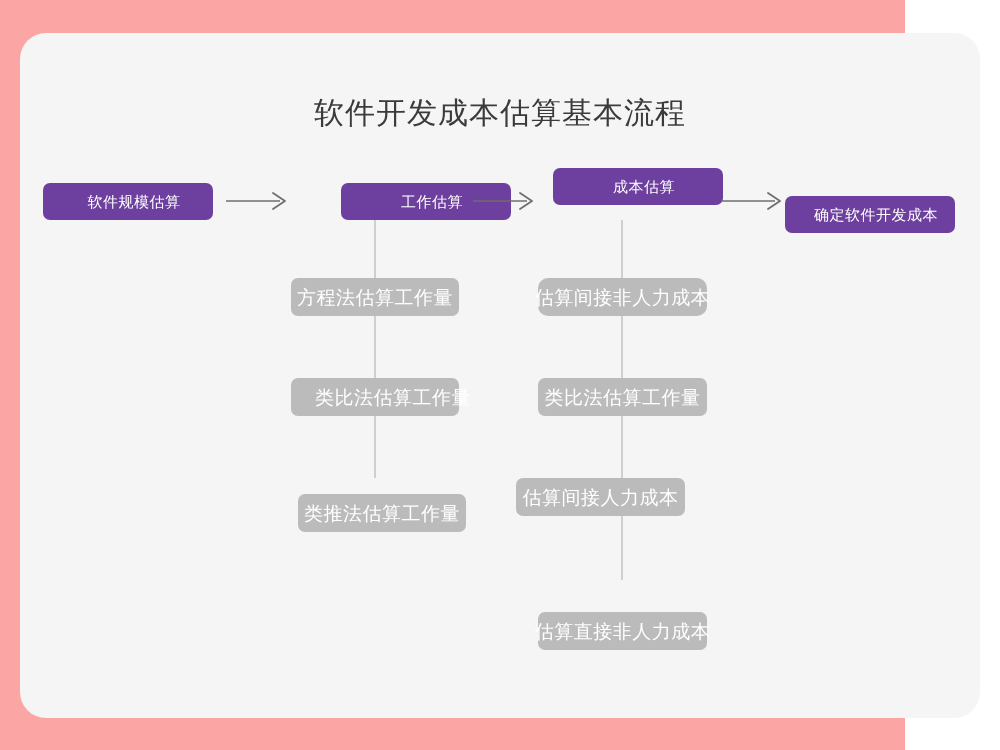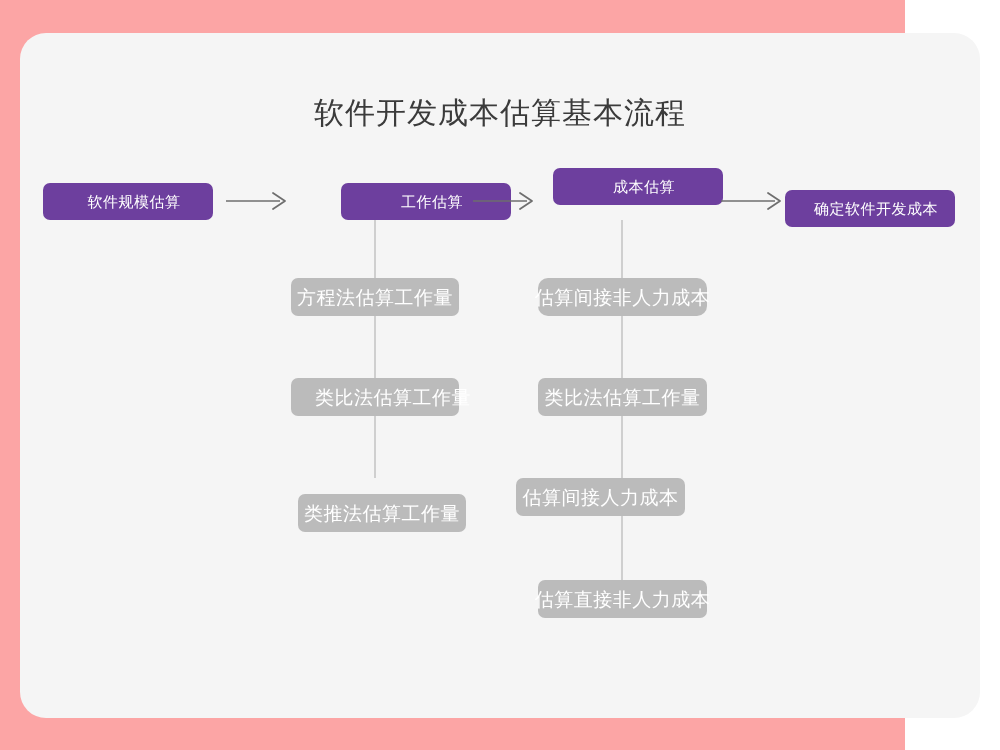--- a/index.html
+++ b/index.html
@@ -105,21 +105,21 @@
   <div id="diagram">
 
     <div class="title">软件开发成本估算基本流程</div>
 
     <div class="node primary" style="left:43px; top:183px; width:170px;">软件规模估算</div>
 
     <div class="node primary" style="left:294px; top:183px; width:170px;margin-left:47px;">工作估算</div>
 
     <div class="node primary" style="left:538px; top:168px; width:170px;margin-left:15px;">成本估算</div>
 
-    <div class="node primary" style="left:785px; top:190px; width:170px;">确定软件开发成本</div>
+    <div class="node primary" style="left:785px; top:196px; width:170px;">确定软件开发成本</div>
 
     <div class="arrow" style="left:226px; top:190px; width:62px;">
       <svg width="62" height="20" viewBox="0 0 62 20">
         <line x1="0" y1="10" x2="54" y2="10" stroke="#6e6e6e" stroke-width="1.6"></line>
         <polyline points="47,2 59,10 47,18" fill="none" stroke="#6e6e6e" stroke-width="1.8" stroke-linecap="round" stroke-linejoin="round"></polyline>
       </svg>
     </div>
 
     <div class="arrow" style="left:473px; top:190px; width:62px;">
       <svg width="62" height="20" viewBox="0 0 62 20">
@@ -149,16 +149,16 @@
     <div class="vline" style="left:621px; top:316px; height:62px;"></div>
     <div class="vline" style="left:621px; top:416px; height:62px;"></div>
     <div class="vline" style="left:621px; top:516px; height:64px;"></div>
 
     <div class="node secondary" style="left:538px; top:278px; width:169px;border-radius:10px;">估算间接非人力成本</div>
 
     <div class="node secondary" style="left:538px; top:378px; width:169px;">类比法估算工作量</div>
 
     <div class="node secondary" style="left:516px; top:478px; width:169px;">估算间接人力成本</div>
 
-    <div class="node secondary" style="left:538px; top:580px; width:169px;">估算直接非人力成本</div>
+    <div class="node secondary" style="left:538px; top:612px; width:169px;">估算直接非人力成本</div>
 
   </div>
 </div>
 
 </body></html>

